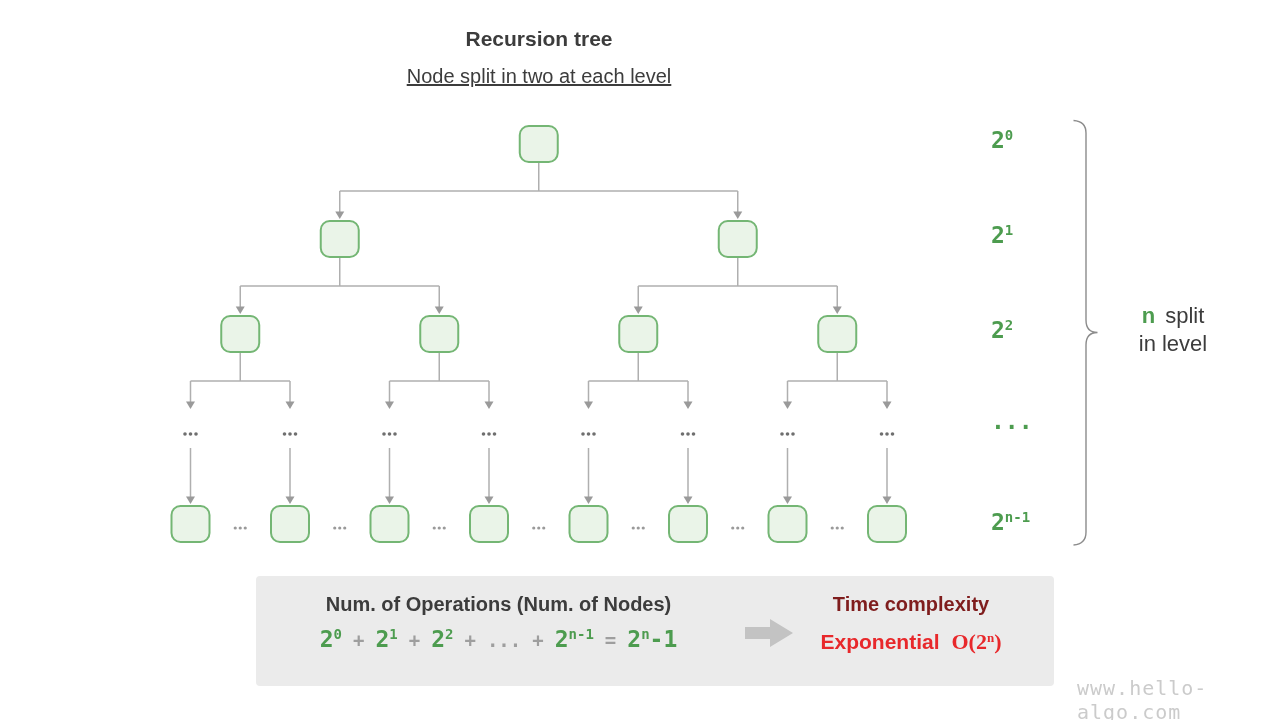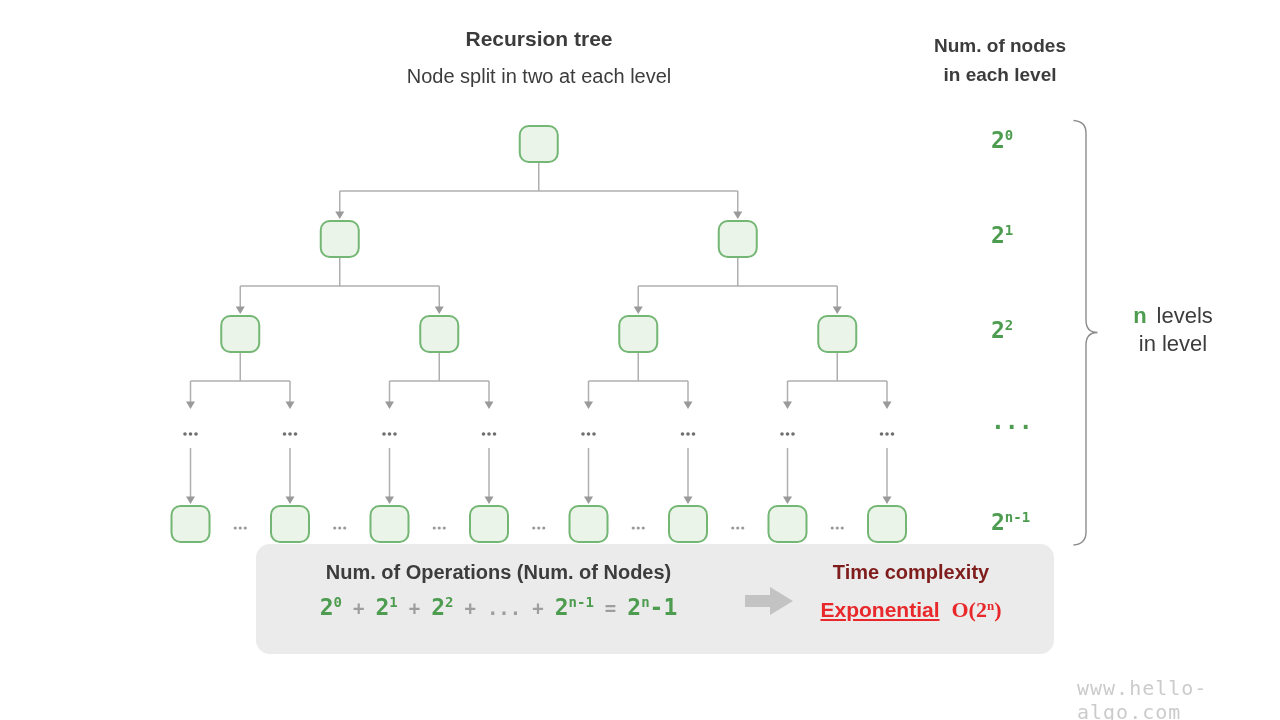--- a/index.html
+++ b/index.html
@@ -8,28 +8,28 @@
   .abs{position:absolute;}
   #tree-svg{position:absolute;left:0;top:0;}
   #title{left:0;top:27px;width:1078px;text-align:center;font-size:21px;font-weight:bold;}
   #subtitle{left:0;top:65px;width:1078px;text-align:center;font-size:20px;}
   #right-header{left:890px;top:31px;width:220px;text-align:center;font-size:19px;font-weight:bold;line-height:29px;}
   #level-labels .lvl{position:absolute;left:991px;font-family:"DejaVu Sans Mono",monospace;
       font-weight:bold;font-size:23px;line-height:26px;white-space:nowrap;}
   .sup{font-size:14px;position:relative;top:-8px;letter-spacing:0;}
   #brace-label{left:1106px;top:302px;width:134px;text-align:center;font-size:22px;line-height:28px;}
   #brace-label .n{font-weight:bold;margin-right:10px;}
-  #summary-box{left:256px;top:544px;width:798px;height:110px;border-radius:14px;}
+  #summary-box{left:256px;top:576px;width:798px;height:110px;border-radius:4px;}
   #left-title{left:0;top:17px;width:485px;text-align:center;font-size:20px;font-weight:bold;}
   #formula{left:0;top:50px;width:485px;display:flex;justify-content:center;align-items:baseline;
       gap:11px;font-family:"DejaVu Sans Mono",monospace;font-weight:bold;font-size:23px;}
   #formula .op{font-size:19px;}
   #right-title{left:520px;top:17px;width:270px;text-align:center;font-size:20px;font-weight:bold;}
   #complexity{left:520px;top:53px;width:270px;text-align:center;font-weight:bold;white-space:nowrap;}
-  #complexity .word{font-size:21px;margin-right:12px;text-decoration:underline;}
+  #complexity .word{font-size:21px;margin-right:12px;}
   #complexity .bigo{font-family:Liberation Serif, serif;font-size:22px;}
   #complexity .bigo .sup{font-size:13px;top:-7px;}
   #watermark{left:1077px;top:676px;font-family:"DejaVu Sans Mono",monospace;font-size:20px;letter-spacing:1px;}
   #block-arrow{left:489px;top:42px;}
 </style>
 </head>
 <body>
 
 <div id="stage">
 
@@ -149,37 +149,33 @@
       <circle cx="732.75" cy="528" r="1.6" fill="#9A9A9A"></circle>
       <circle cx="737.75" cy="528" r="1.6" fill="#9A9A9A"></circle>
       <circle cx="742.75" cy="528" r="1.6" fill="#9A9A9A"></circle>
       <circle cx="832.25" cy="528" r="1.6" fill="#9A9A9A"></circle>
       <circle cx="837.25" cy="528" r="1.6" fill="#9A9A9A"></circle>
       <circle cx="842.25" cy="528" r="1.6" fill="#9A9A9A"></circle>
       <path d="M 1073.5 120.5 C 1081 121 1086 124.5 1086 133 L 1086 320 C 1086 328 1089.5 332.5 1097.5 332.5 C 1089.5 332.5 1086 337 1086 345 L 1086 532 C 1086 540.5 1081 544.5 1073.5 545" fill="none" stroke="#8C8C8C" stroke-width="1.4"></path>
     </svg>
 
   <div id="title" class="abs" style="color: rgb(60, 60, 60);">Recursion tree</div>
-  <div id="subtitle" class="abs" style="color: rgb(60, 60, 60);">Node split in two at each level</div>
-
-  <div id="right-header" class="abs">
-    <div>Num. of nodes</div>
-    <div>in each level</div>
-  </div>
+  <div id="subtitle" class="abs" style="color: rgb(60, 60, 60); text-decoration: underline;">Node split in two at each level</div>
+
 
   <div id="level-labels">
       <div class="lvl" style="top: 127px; color: rgb(77, 156, 79);"><span>2</span><span class="sup">0</span></div>
       <div class="lvl" style="top: 222px; color: rgb(77, 156, 79);"><span>2</span><span class="sup">1</span></div>
       <div class="lvl" style="top: 317px; color: rgb(77, 156, 79);"><span>2</span><span class="sup">2</span></div>
       <div class="lvl" style="top: 408px; color: rgb(77, 156, 79);"><span>...</span></div>
       <div class="lvl" style="top: 509px; color: rgb(77, 156, 79);"><span>2</span><span class="sup">n-1</span></div>
     </div>
 
   <div id="brace-label" class="abs" style="color: rgb(60, 60, 60);">
-    <div><span class="n" style="color: rgb(77, 156, 79);">n</span><span>levels</span></div>
+    <div><span class="n" style="color: rgb(77, 156, 79);">n</span><span>split</span></div>
     <div>in level</div>
   </div>
 
   <div id="summary-box" class="abs" style="background: rgb(235, 235, 235);">
     <div id="left-title" class="abs" style="color: rgb(60, 60, 60);">Num. of Operations (Num. of Nodes)</div>
     <div id="formula" class="abs">
         <span style="color: rgb(77, 156, 79);"><span>2</span><span class="sup">0</span></span>
         <span class="op" style="color: rgb(158, 158, 158);"><span>+</span></span>
         <span style="color: rgb(77, 156, 79);"><span>2</span><span class="sup">1</span></span>
         <span class="op" style="color: rgb(158, 158, 158);"><span>+</span></span>

